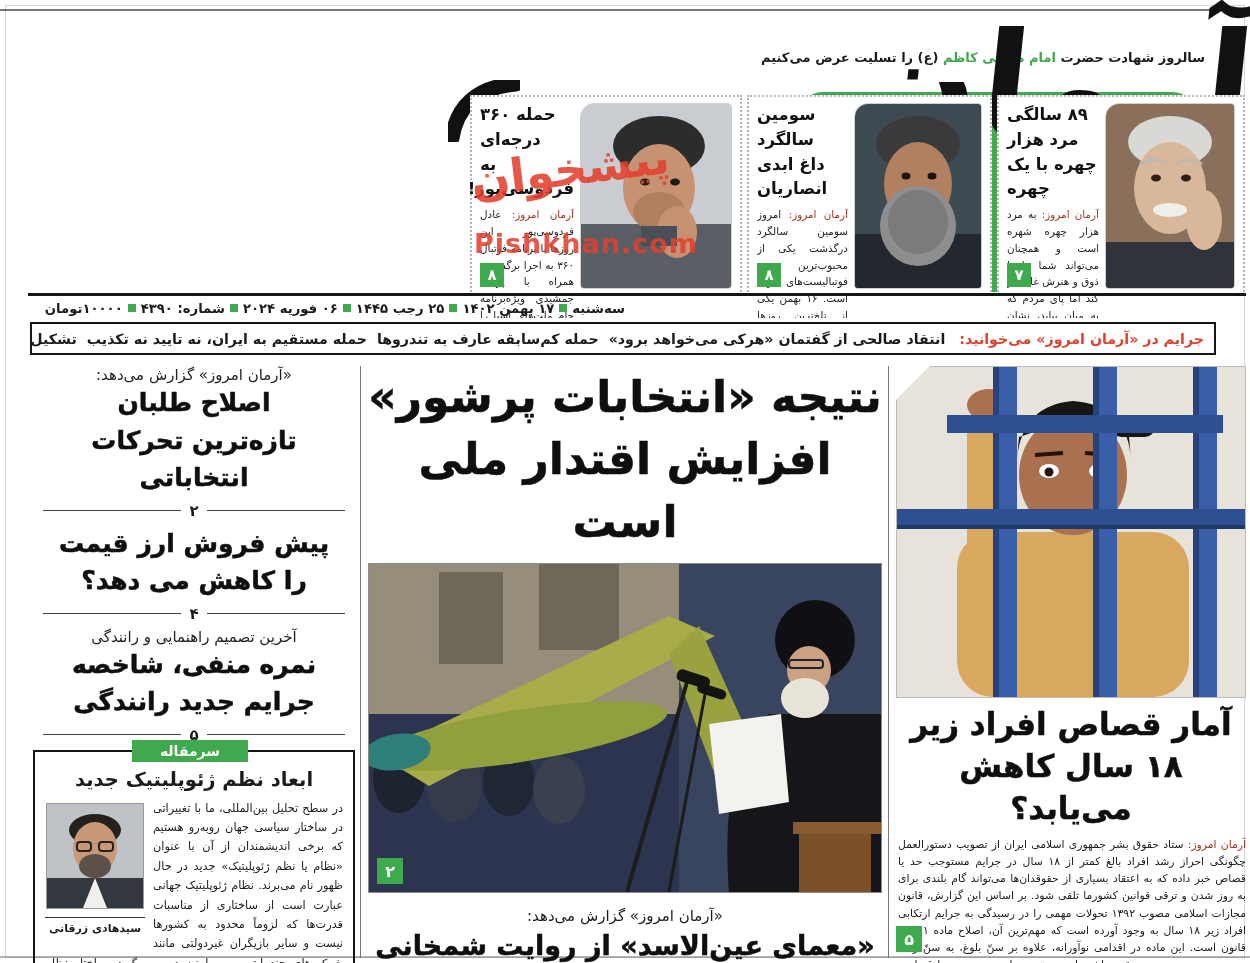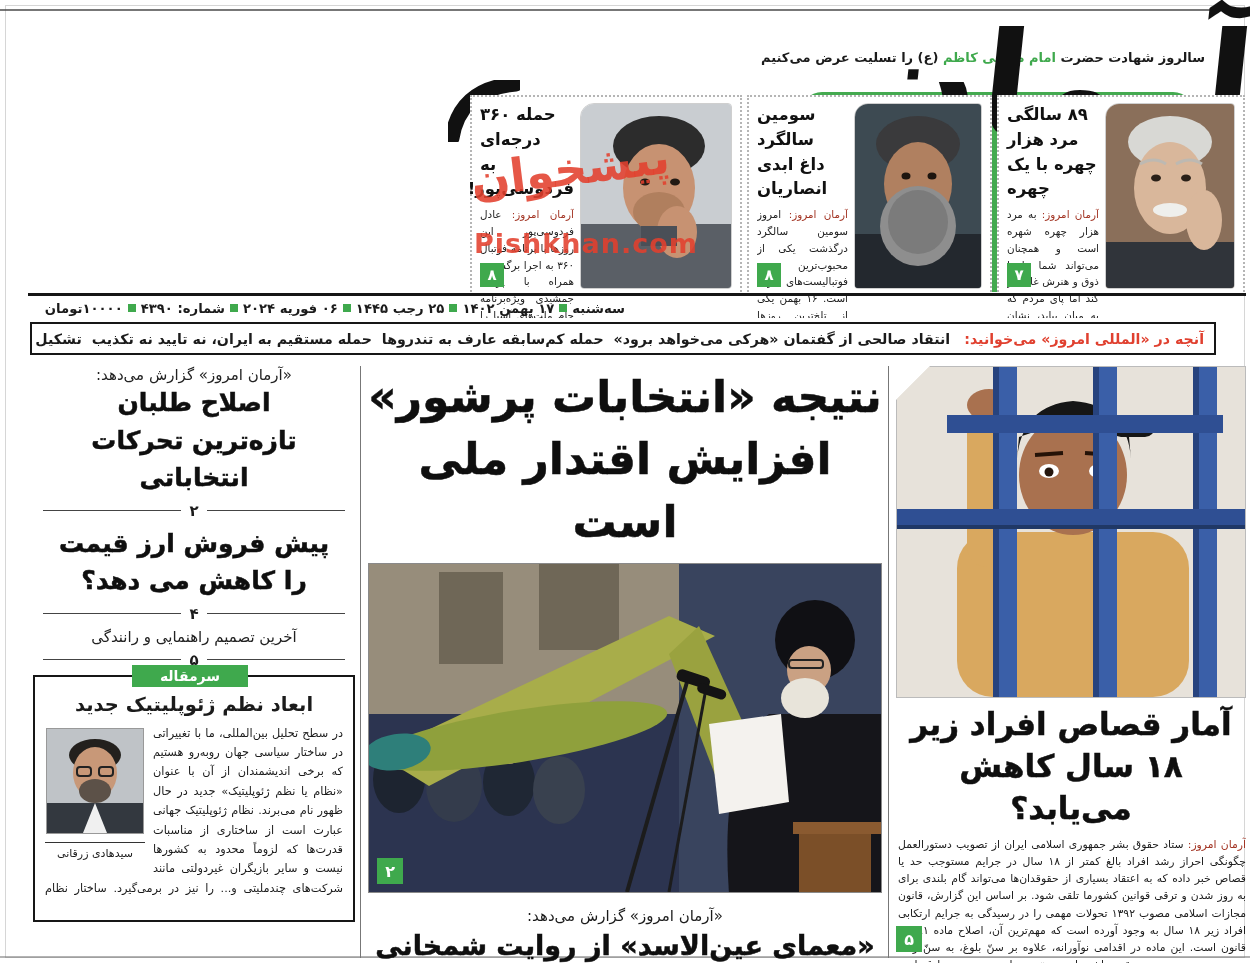--- a/index.html
+++ b/index.html
@@ -46,21 +46,21 @@
   .sep .pg{margin:0 8px;font-weight:bold;font-size:15px;}
 
   .leftcol{right:895px;top:366px;width:322px;}
   .lc-h{font-size:25px;line-height:1.5;}
   .edbox{border:2px solid #161616;margin-top:6px;position:relative;padding:10px 10px 6px;box-sizing:border-box;height:247px;}
   .edtag{position:absolute;top:-12px;right:105px;width:116px;height:22px;background:#3fa94d;color:#fff;font-weight:bold;font-size:14px;text-align:center;line-height:22px;}
   .edhl{font-size:19.5px;font-weight:bold;text-align:center;margin-top:6px;}
   .edbody{font-size:11.3px;line-height:1.72;text-align:justify;margin-top:8px;height:178px;overflow:hidden;}
   .edauthor{float:left;width:100px;margin:4px 8px 2px 0;text-align:center;}
   .edauthor svg{border:1px solid #999;}
-  .edauthor .nm{display:block;font-size:11px;font-weight:normal;border-top:1px solid #333;margin-top:2px;padding-top:2px;}
+  .edauthor .nm{display:block;font-size:11px;font-weight:bold;border-top:1px solid #333;margin-top:2px;padding-top:2px;}
 
   .centercol{right:368px;top:366px;width:514px;text-align:center;}
   .mk{font-size:16.5px;margin-top:6px;}
   .mh{font-size:44px;line-height:1.42;}
   .cphoto{position:relative;width:514px;height:330px;margin-top:10px;border:1px solid #8a8a8a;box-sizing:border-box;overflow:hidden;}
   .cbadge{position:absolute;left:8px;bottom:8px;width:26px;height:26px;background:#3fa94d;color:#fff;font-weight:bold;font-size:16px;display:flex;align-items:center;justify-content:center;}
   .mk2{font-size:15px;margin-top:14px;}
   .mh2{font-size:27px;line-height:1.4;margin-top:2px;}
   .rc{left:896px;top:366px;width:350px;height:592px;position:absolute;}
   .rphoto{width:350px;height:332px;overflow:hidden;clip-path:polygon(34px 0,100% 0,100% 100%,0 100%,0 34px);border:1px solid #bbb;box-sizing:border-box;}
@@ -174,21 +174,21 @@
 
   <div class="pos wm-fa">پیشخوان</div>
   <div class="pos wm-en">Pishkhan.com</div>
 
   <div class="pos bigrule"></div>
   <div class="pos dateline">
     <span>سه‌شنبه</span><span class="sq"></span><span>۱۷ بهمن ۱۴۰۲</span><span class="sq"></span><span>۲۵ رجب ۱۴۴۵</span><span class="sq"></span><span>۰۶ فوریه ۲۰۲۴</span><span class="sq"></span><span>شماره: ۴۳۹۰</span><span class="sq"></span><span>۱۰۰۰۰تومان</span>
   </div>
 
   <div class="pos strip">
-    <span class="rl">آنچه در «المللی امروز» می‌خوانید:</span>
+    <span class="rl">جرایم در «آرمان امروز» می‌خوانید:</span>
     <span class="sq"></span>
     <span>انتقاد صالحی از گفتمان «هرکی می‌خواهد برود»</span>
     <span class="sq"></span>
     <span>حمله کم‌سابقه عارف به تندروها</span>
     <span class="sq"></span>
     <span>حمله مستقیم به ایران، نه تایید نه تکذیب</span>
     <span class="sq"></span>
     <span>تشکیل ۱۰۰ پرونده برای احقاق حقوق سردشتی‌ها</span>
     <span class="sq"></span>
 
@@ -211,20 +211,24 @@
     <div class="hl lc-h">
       <span style="display:block">پیش فروش ارز قیمت</span>
       <span style="display:block">را کاهش می دهد؟</span>
     </div>
     <div class="sep">
         <span class="ln"></span>
         <span class="pg">۴</span>
         <span class="ln"></span>
       </div>
     <div class="kicker">آخرین تصمیم راهنمایی و رانندگی</div>
+    <div class="hl lc-h">
+      <span style="display:block">نمره منفی، شاخصه</span>
+      <span style="display:block">جرایم جدید رانندگی</span>
+    </div>
     <div class="sep">
         <span class="ln"></span>
         <span class="pg">۵</span>
         <span class="ln"></span>
       </div>
 
     <div class="edbox">
       <div class="edtag">سرمقاله</div>
       <div class="edhl">ابعاد نظم ژئوپلیتیک جدید</div>
       <div class="edbody">

